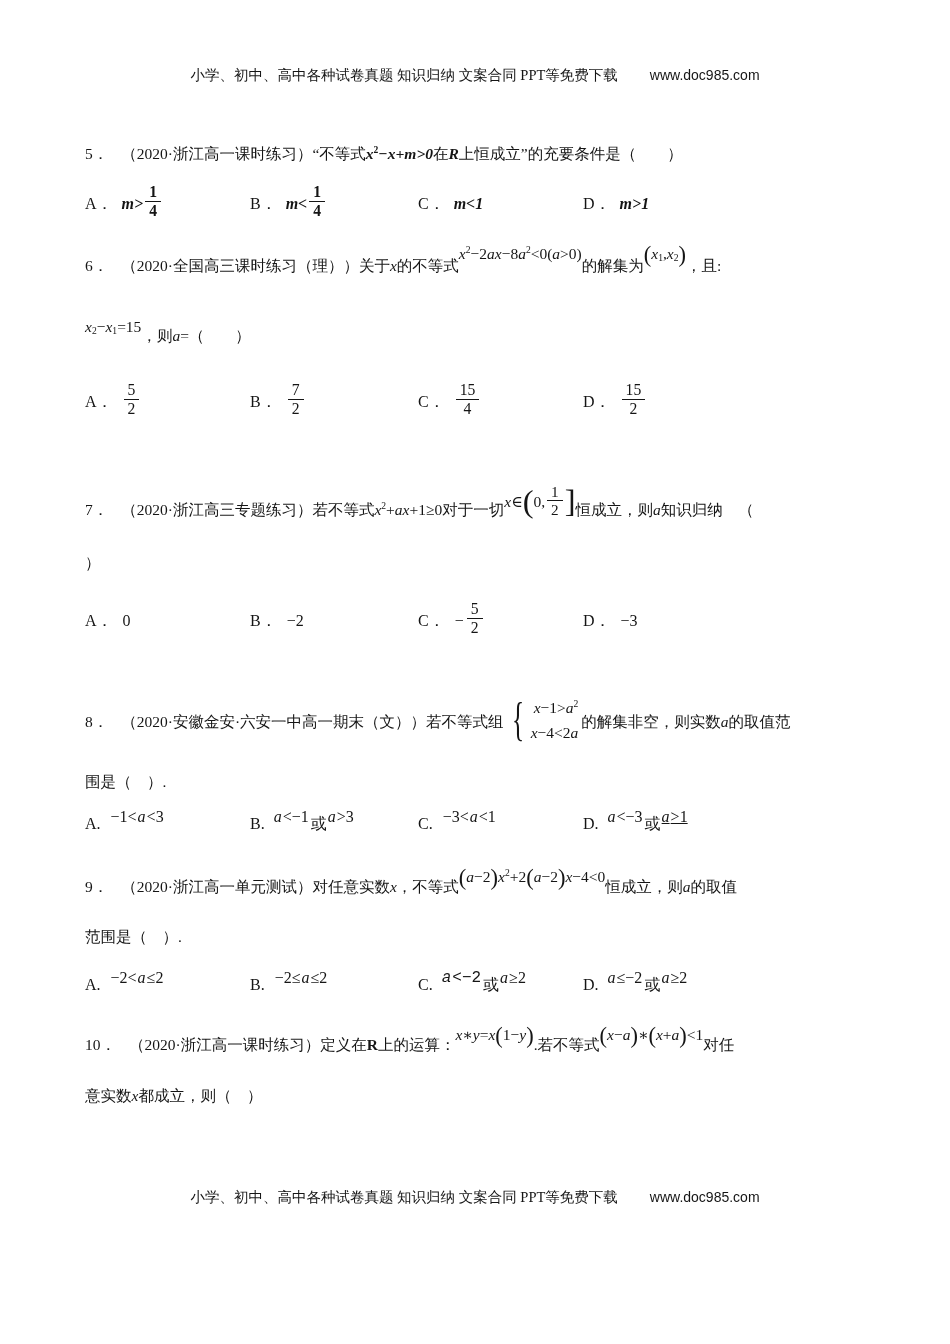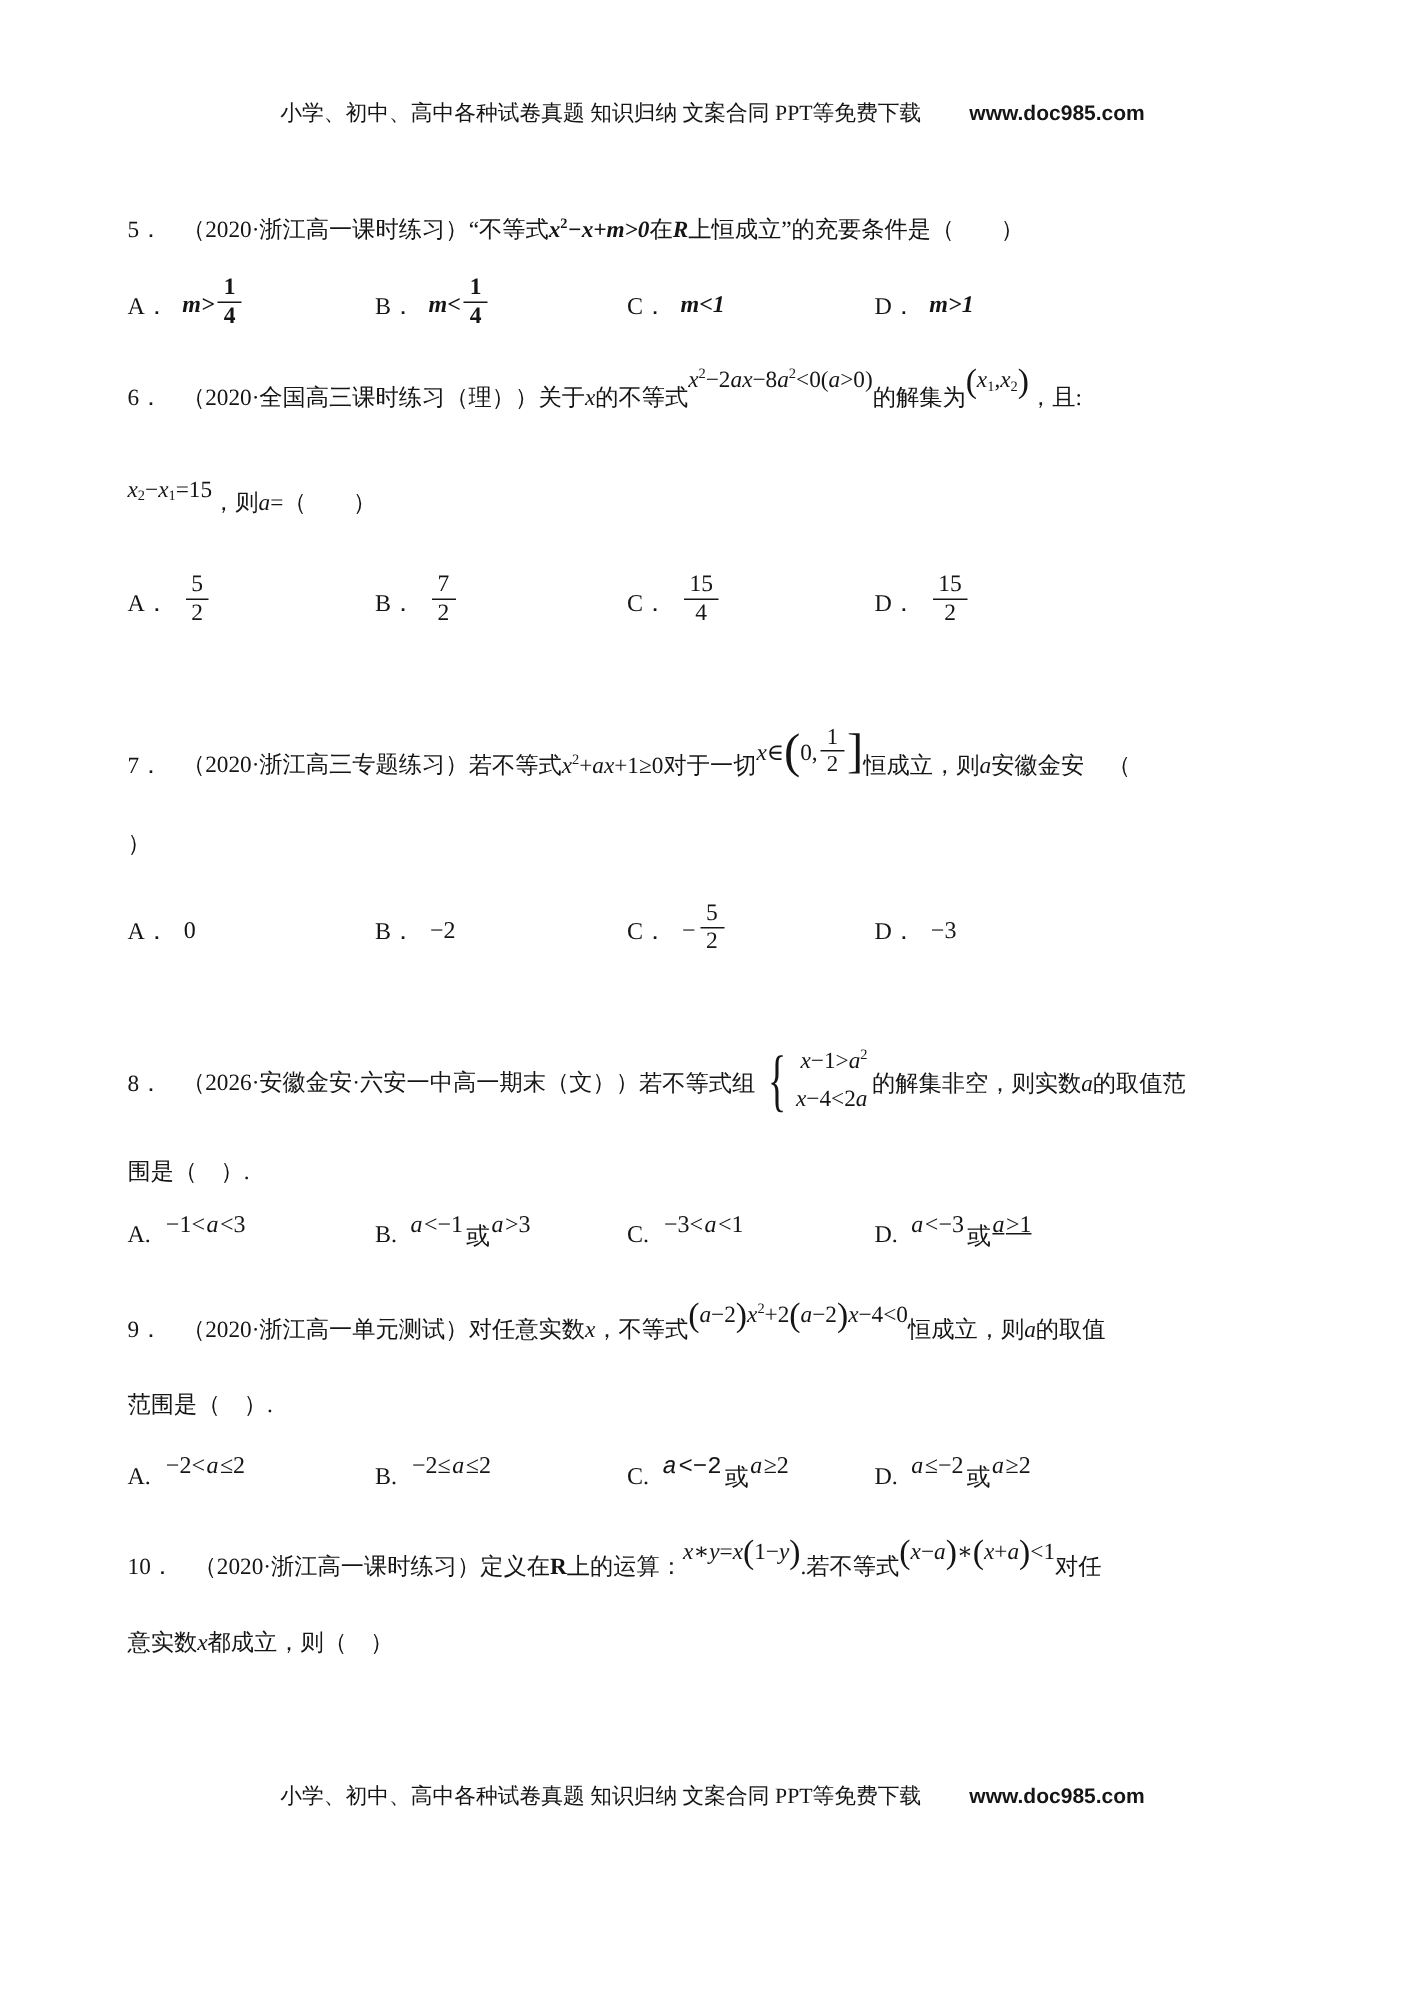--- a/index.html
+++ b/index.html
@@ -4,21 +4,21 @@
 <style>
   html,body{margin:0;padding:0;background:#ffffff;}
   .page{
     position:relative;width:950px;height:1344px;margin:0 auto;background:#ffffff;
     color:#151515;font-family:"Liberation Serif","DejaVu Serif",serif;overflow:hidden;
   }
   .center-line{
     position:absolute;left:0;width:100%;display:flex;justify-content:center;
     align-items:baseline;font-size:14.5px;white-space:nowrap;
   }
-  .center-line .url{margin-left:32px;font-family:"Liberation Sans","DejaVu Sans",sans-serif;font-weight:700;font-size:14px;}
+  .center-line .url{margin-left:32px;font-family:"Liberation Sans","DejaVu Sans",sans-serif;font-weight:400;font-size:14px;}
   .line{position:absolute;left:85px;white-space:nowrap;font-size:15.5px;line-height:1.3;}
   .qnum{margin-right:13px;}
   
   .t{}
   .mi{font-style:italic;}
   .mb{font-weight:bold;}
   .mbi{font-weight:bold;font-style:italic;}
   .bold{font-weight:bold;}
   .msup{font-size:0.62em;vertical-align:0.6em;}
   .msub{font-size:0.62em;vertical-align:-0.25em;}
@@ -132,21 +132,21 @@
             <span class="den">2</span>
           </span>
         </span>
       </div>
   </div>
 
   <div class="line" style="top:494px">
     <span class="qnum">7．</span><span>（2020·浙江高三专题练习）</span><span><span class="t">若不等式</span><span class="mi">x</span><span class="msup">2</span><span class="t">+</span><span class="mi">ax</span><span class="t">+1≥0</span><span class="t">对于一切</span><span class="raise" style="transform: translateY(-8px);"><span class="mi">x</span><span class="t">∈</span><span class="big-bracket" style="font-size: 2.1em;">(</span><span class="t">0,</span><span class="frac">
             <span class="num">1</span>
             <span class="den">2</span>
-          </span><span class="big-bracket" style="font-size: 2.1em;">]</span></span><span class="t">恒成立，则</span><span class="mi">a</span><span class="t">安徽金安　（</span></span>
+          </span><span class="big-bracket" style="font-size: 2.1em;">]</span></span><span class="t">恒成立，则</span><span class="mi">a</span><span class="t">知识归纳　（</span></span>
   </div>
   <div class="line" style="top:553px"><span class="t">）</span></div>
   <div class="opts" style="top:598px;height:46px">
     <div class="opt" style="left:85px">
         <span class="olabel">A．</span>
         <span class="ocontent">
           <span class="t">0</span>
         </span>
       </div>
     <div class="opt" style="left:250px">
@@ -167,21 +167,21 @@
       </div>
     <div class="opt" style="left:583px">
         <span class="olabel">D．</span>
         <span class="ocontent">
           <span class="t">−3</span>
         </span>
       </div>
   </div>
 
   <div class="line" style="top:700px">
-    <span class="qnum">8．</span><span>（2026·安徽金安·六安一中高一期末（文））</span><span><span class="t">若不等式组</span><span class="cases">
+    <span class="qnum">8．</span><span>（2020·安徽金安·六安一中高一期末（文））</span><span><span class="t">若不等式组</span><span class="cases">
           <span class="brace">{</span>
           <span class="case-rows">
             <span class="case-row"><span class="mi">x</span><span class="t">−1&gt;</span><span class="mi">a</span><span class="msup">2</span></span>
             <span class="case-row"><span class="mi">x</span><span class="t">−4&lt;2</span><span class="mi">a</span></span>
           </span>
         </span><span class="t">的解集非空，则实数</span><span class="mi">a</span><span class="t">的取值范</span></span>
   </div>
   <div class="line" style="top:772px"><span class="t">围是（　）.</span></div>
   <div class="opts" style="top:802px;height:44px">
     <div class="opt" style="left:85px">

